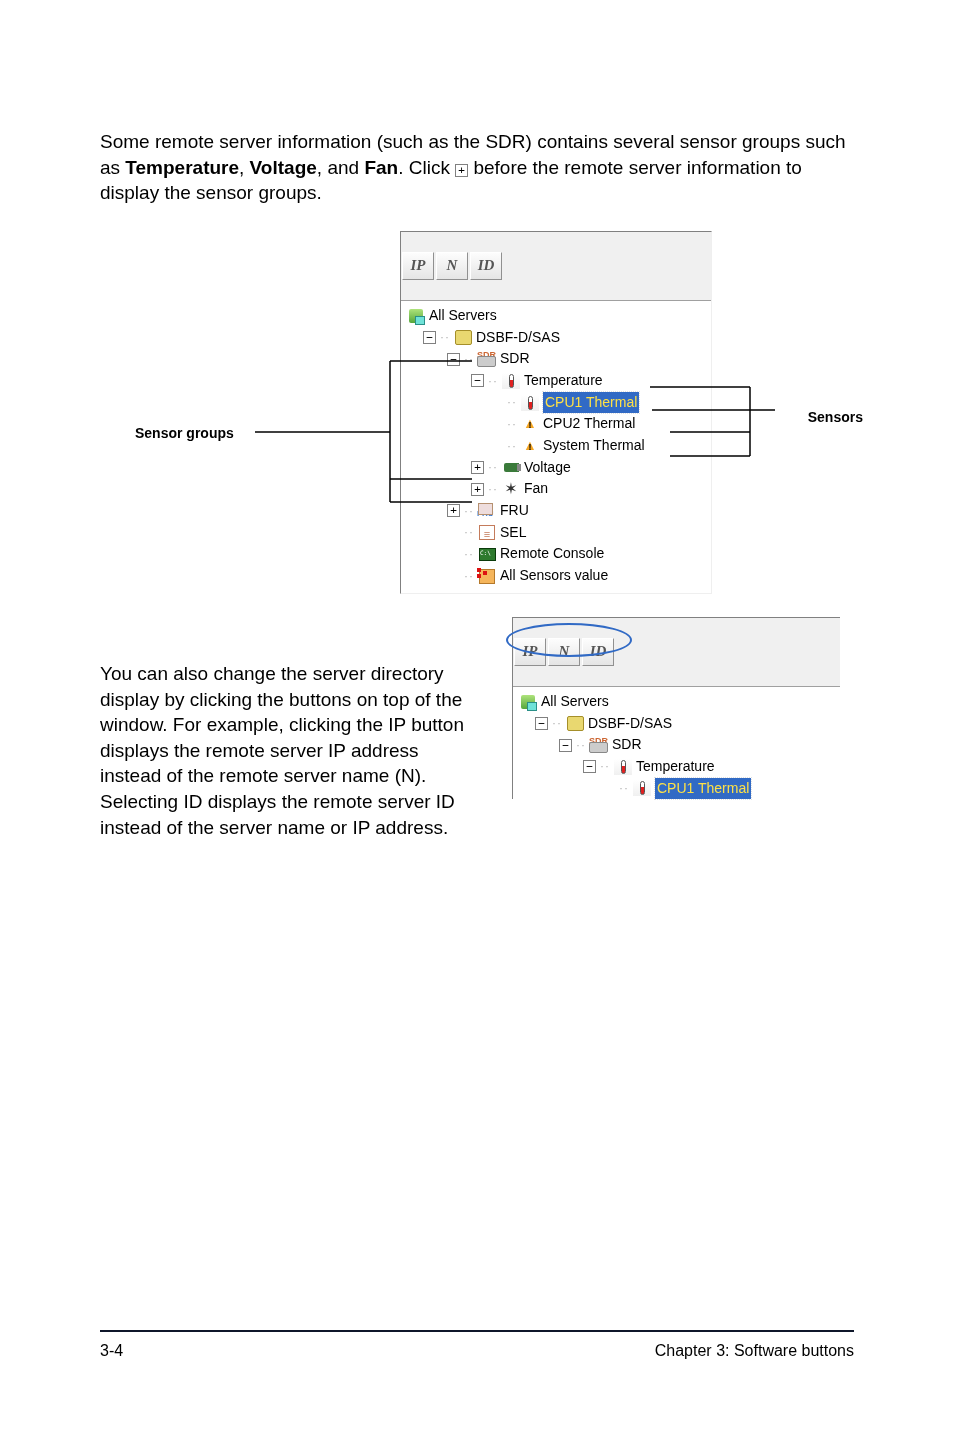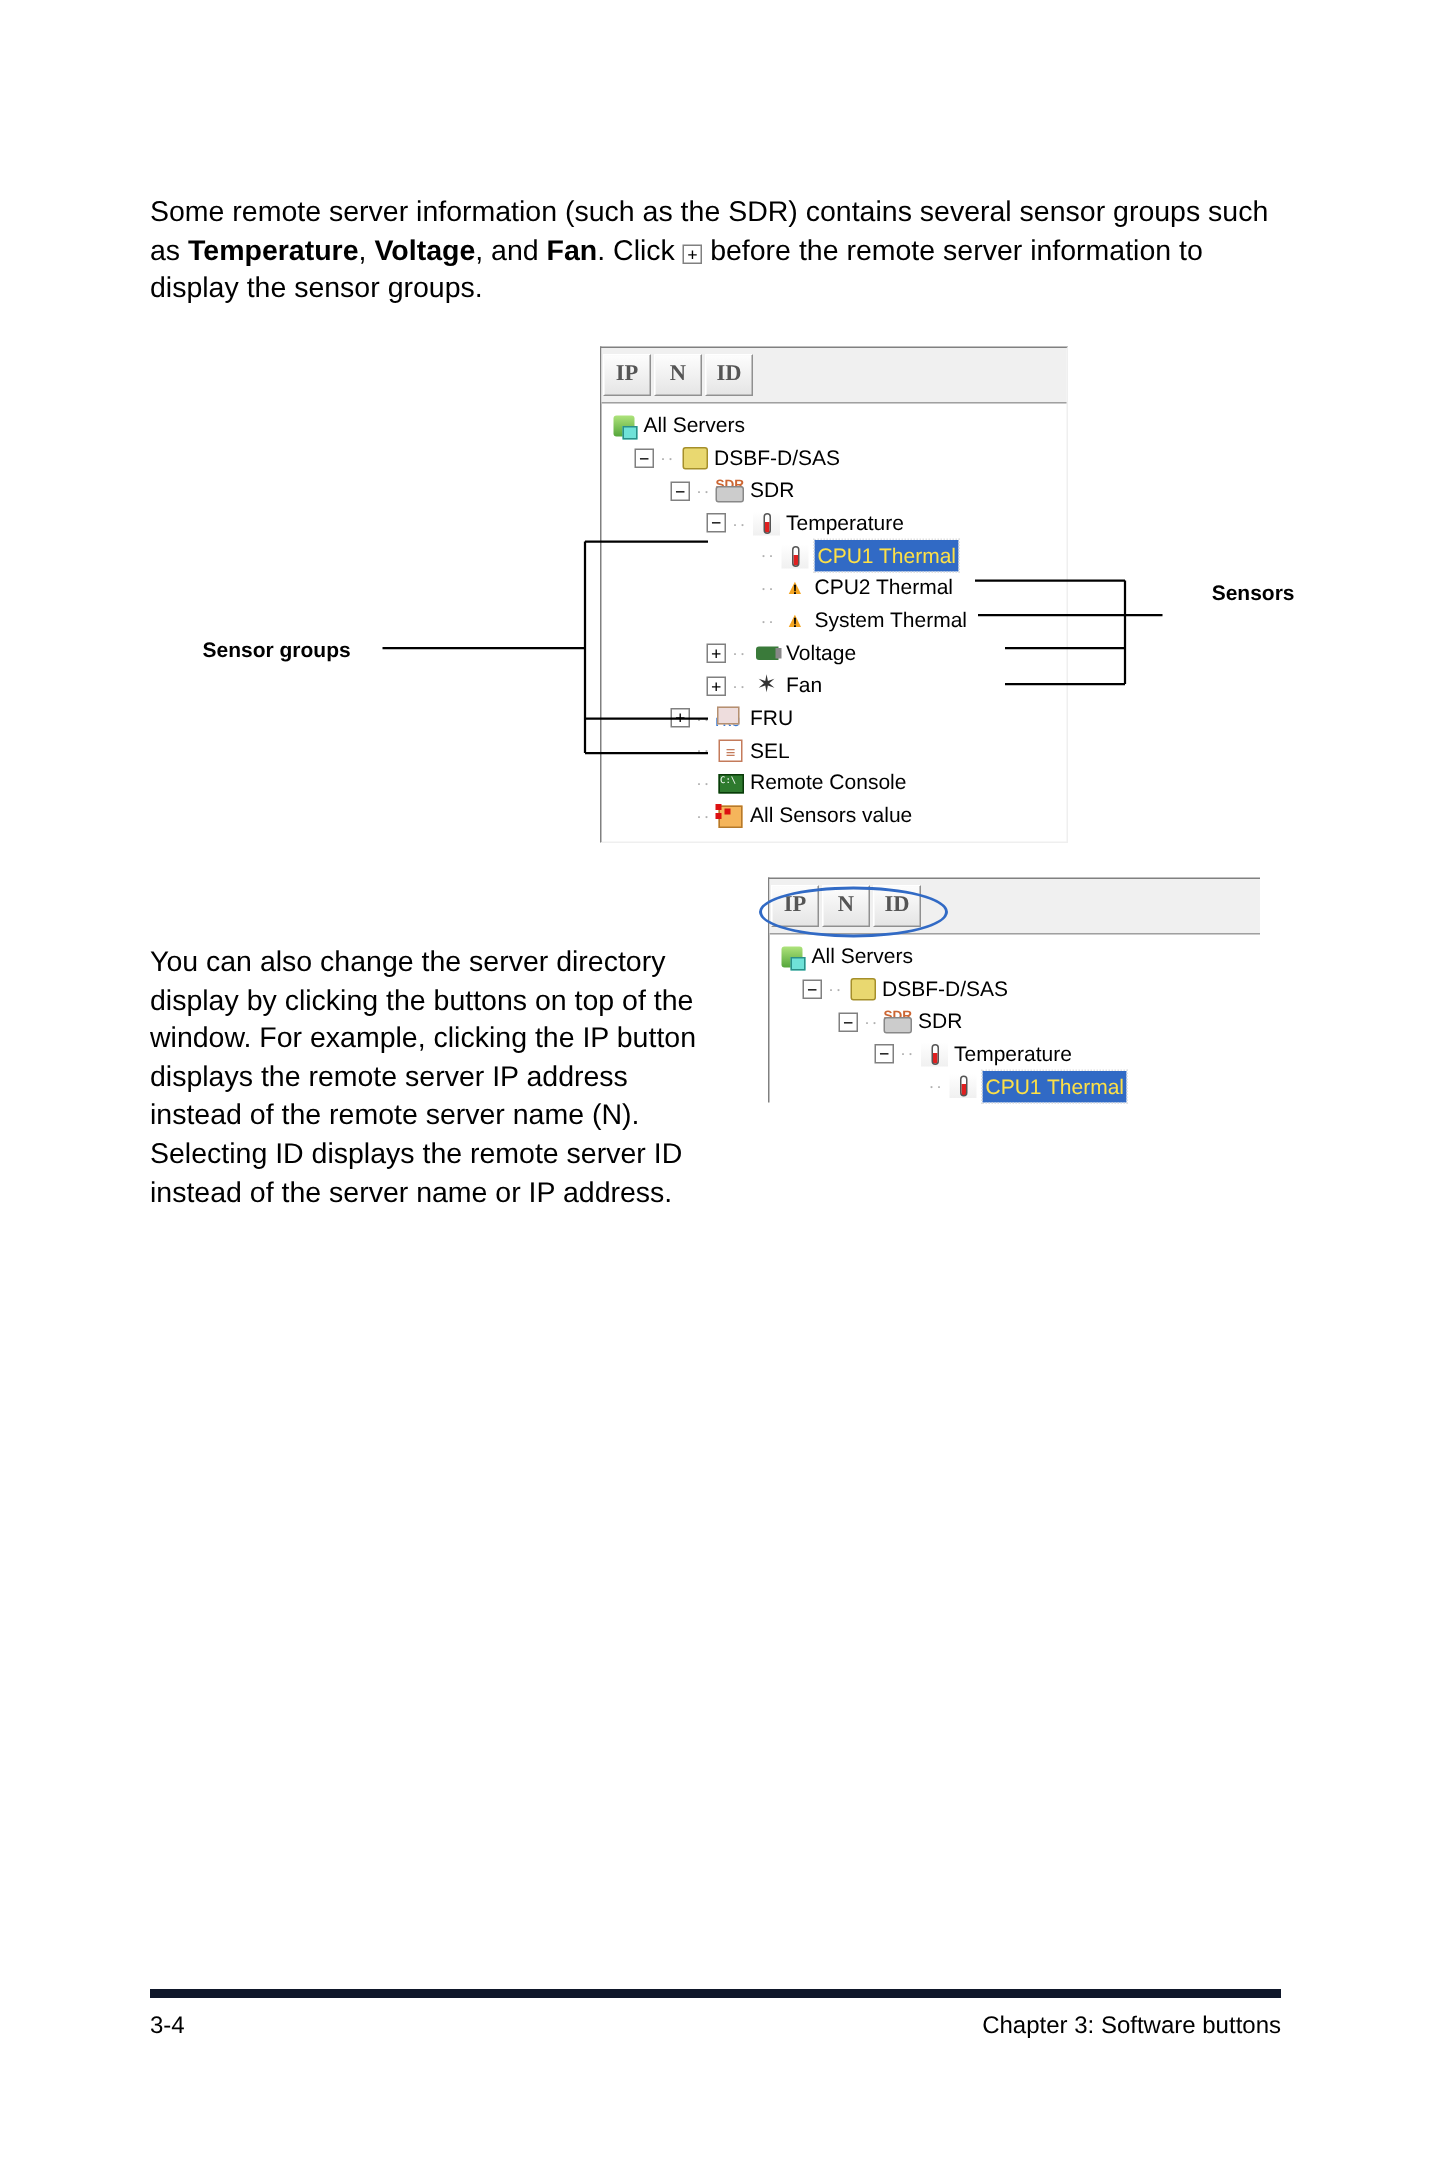--- a/index.html
+++ b/index.html
@@ -31,21 +31,21 @@
   .labelLeft {
     position: absolute;
     left: -85px;
     top: 194px;
     font-size: 14px;
     font-weight: bold;
   }
   .labelRight {
     position: absolute;
     right: -13px;
-    top: 156px;
+    top: 178px;
     font-size: 14px;
     font-weight: bold;
     margin-left: 44px;
   }
 
   .callout-svg {
     position:absolute;
     left:0; top:0;
     pointer-events:none;
   }
@@ -73,21 +73,22 @@
     align-items:center;
     justify-content:center;
     border: 1px solid #fff;
     border-right-color:#909090;
     border-bottom-color:#909090;
     background: linear-gradient(#fdfdfd,#e5e5e5);
     font-family: "Times New Roman", serif;
     font-weight: bold;
     font-size: 15px;
     color:#555;
-    margin:4px 1px;
+    margin:20px 1px;
+    font-style:italic;
   }
   .treebody {
     padding: 4px 4px 6px 6px;
     font-size: 14px;
     line-height: 1.55;
   }
   .row {
     display:flex;
     align-items:center;
     gap:4px;
@@ -205,21 +206,21 @@
     border-right:none;
     border-bottom:none;
   }
   .snippet-wrap .treebody { border-bottom:none; padding-bottom:0;}
 
   
   .foot {
     position:absolute;
     left:100px; right:100px;
     bottom: 78px;
-    border-top: 6px solid #0f172a;
+    border-top: 2px solid #0f172a;
     padding-top: 10px;
     display:flex;
     justify-content:space-between;
     font-size:16px;
   }
 </style>
 </head>
 <body>
 
 <div class="page">

